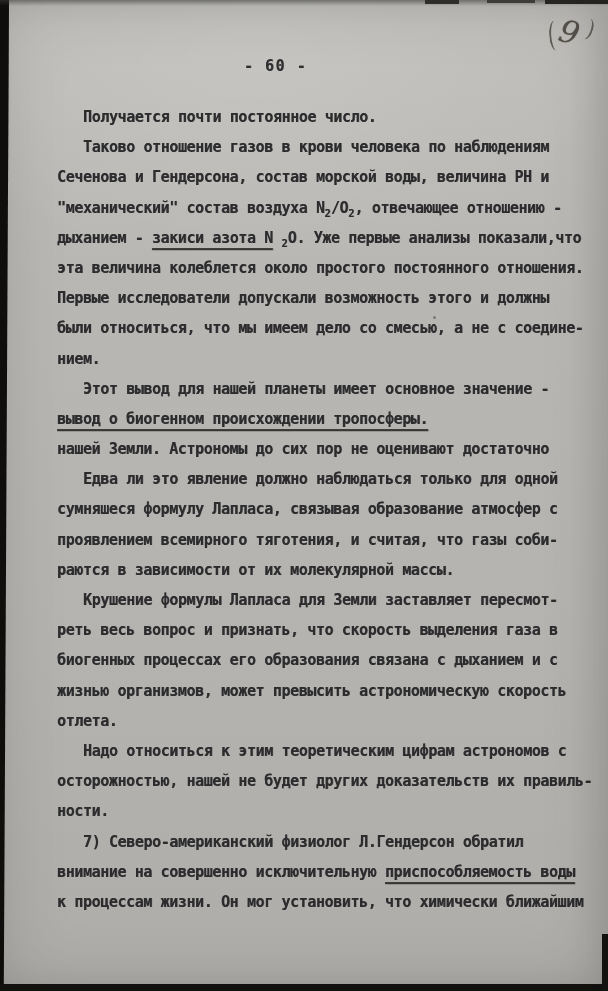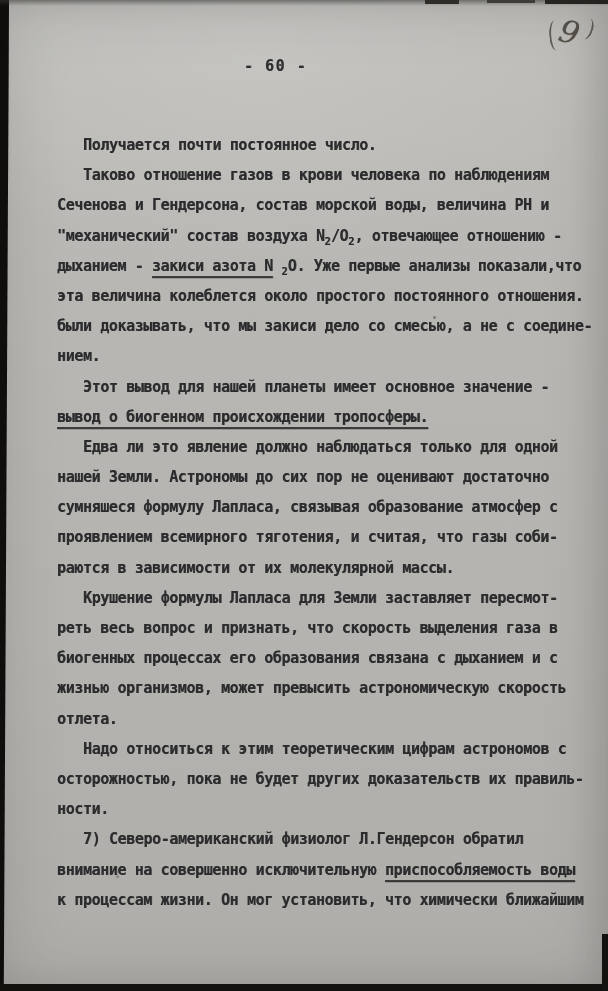--- a/index.html
+++ b/index.html
@@ -18,21 +18,21 @@
   .edge-top{position:absolute;left:0;top:0;width:100%;height:6px;
     background:linear-gradient(180deg,rgba(70,70,66,0.55),rgba(70,70,66,0));}
   .edge-top-seg1{position:absolute;left:425px;top:0;width:34px;height:4px;background:#34332f;}
   .edge-top-seg2{position:absolute;left:487px;top:0;width:48px;height:3px;background:#45443f;}
   .edge-top-seg3{position:absolute;left:545px;top:0;width:63px;height:4px;background:#2b2a27;}
   .edge-bottom{position:absolute;left:0;bottom:0;width:100%;height:7px;background:#151411;}
   .edge-right-bottom{position:absolute;right:0;top:934px;width:6px;height:57px;background:#171613;}
   .speck{position:absolute;border-radius:50%;background:#4a4a46;opacity:.55;}
 
   
-  .text-block{position:absolute;left:57px;top:102px;width:542px;margin-top:28px;}
+  .text-block{position:absolute;left:57px;top:102px;width:542px;}
   .line{height:30.2px;line-height:30.2px;white-space:pre;font-size:15px;letter-spacing:-0.4px;
     font-weight:bold;color:#2c2c2e;text-shadow:0.4px 0.4px 0.4px rgba(35,35,38,0.55);}
   .line .indentpad{display:inline-block;width:26px;}
   .seg-sub{font-size:10.5px;vertical-align:-4px;letter-spacing:0;}
   .seg-underline{text-decoration:underline;text-underline-offset:5px;
     text-decoration-thickness:1.6px;text-decoration-color:rgba(48,48,46,0.85);text-align:center;}
 
   .page-number{position:absolute;left:244px;top:57px;font-size:15px;letter-spacing:1.5px;
     font-weight:bold;color:#2f2f31;text-shadow:0.4px 0.4px 0.4px rgba(35,35,38,0.5);}
 
@@ -58,36 +58,37 @@
     <div class="arc-r"></div>
   </div>
 
   <div class="text-block">
       <div class="line"><span class="indentpad"></span><span>Получается почти постоянное число.</span></div>
       <div class="line"><span class="indentpad"></span><span>Таково отношение газов в крови человека по наблюдениям</span></div>
       <div class="line"><span>Сеченова и Гендерсона, состав морской воды, величина РН и</span></div>
       <div class="line"><span>"механический" состав воздуха N</span><span class="seg-sub">2</span><span>/O</span><span class="seg-sub">2</span><span>, отвечающее отношению -</span></div>
       <div class="line"><span>дыханием - </span><span class="seg-underline">закиси азота N</span><span> </span><span class="seg-sub">2</span><span>O. Уже первые анализы показали,что</span></div>
       <div class="line"><span>эта величина колеблется около простого постоянного отношения.</span></div>
-      <div class="line"><span>были доказывать, что мы закиси дело со смесью, а не с соедине-</span></div>
+      <div class="line"><span>Первые исследователи допускали возможность этого и должны</span></div>
+      <div class="line"><span>были относиться, что мы имеем дело со смесью, а не с соедине-</span></div>
       <div class="line"><span>нием.</span></div>
       <div class="line"><span class="indentpad"></span><span>Этот вывод для нашей планеты имеет основное значение -</span></div>
       <div class="line"><span class="seg-underline">вывод о биогенном происхождении тропосферы.</span></div>
+      <div class="line"><span>нашей Земли. Астрономы до сих пор не оценивают достаточно</span></div>
       <div class="line"><span class="indentpad"></span><span>Едва ли это явление должно наблюдаться только для одной</span></div>
-      <div class="line"><span>нашей Земли. Астрономы до сих пор не оценивают достаточно</span></div>
       <div class="line"><span>сумняшеся формулу Лапласа, связывая образование атмосфер с</span></div>
       <div class="line"><span>проявлением всемирного тяготения, и считая, что газы соби-</span></div>
       <div class="line"><span>раются в зависимости от их молекулярной массы.</span></div>
       <div class="line"><span class="indentpad"></span><span>Крушение формулы Лапласа для Земли заставляет пересмот-</span></div>
       <div class="line"><span>реть весь вопрос и признать, что скорость выделения газа в</span></div>
       <div class="line"><span>биогенных процессах его образования связана с дыханием и с</span></div>
       <div class="line"><span>жизнью организмов, может превысить астрономическую скорость</span></div>
       <div class="line"><span>отлета.</span></div>
       <div class="line"><span class="indentpad"></span><span>Надо относиться к этим теоретическим цифрам астрономов с</span></div>
-      <div class="line"><span>осторожностью, пока не будет других доказательств их правиль-</span></div>
+      <div class="line"><span>осторожностью, нашей не будет других доказательств их правиль-</span></div>
       <div class="line"><span>ности.</span></div>
       <div class="line"><span class="indentpad"></span><span>7) Северо-американский физиолог Л.Гендерсон обратил</span></div>
       <div class="line"><span>внимание на совершенно исключительную </span><span class="seg-underline">приспособляемость воды</span></div>
       <div class="line"><span>к процессам жизни. Он мог установить, что химически ближайшим</span></div>
     </div>
 
   <div class="speck" style="left:433px;top:316px;width:3px;height:3px;"></div>
   <div class="speck" style="left:116px;top:875px;width:3px;height:3px;opacity:.4;"></div>
 
   <div class="edge-left"></div>

